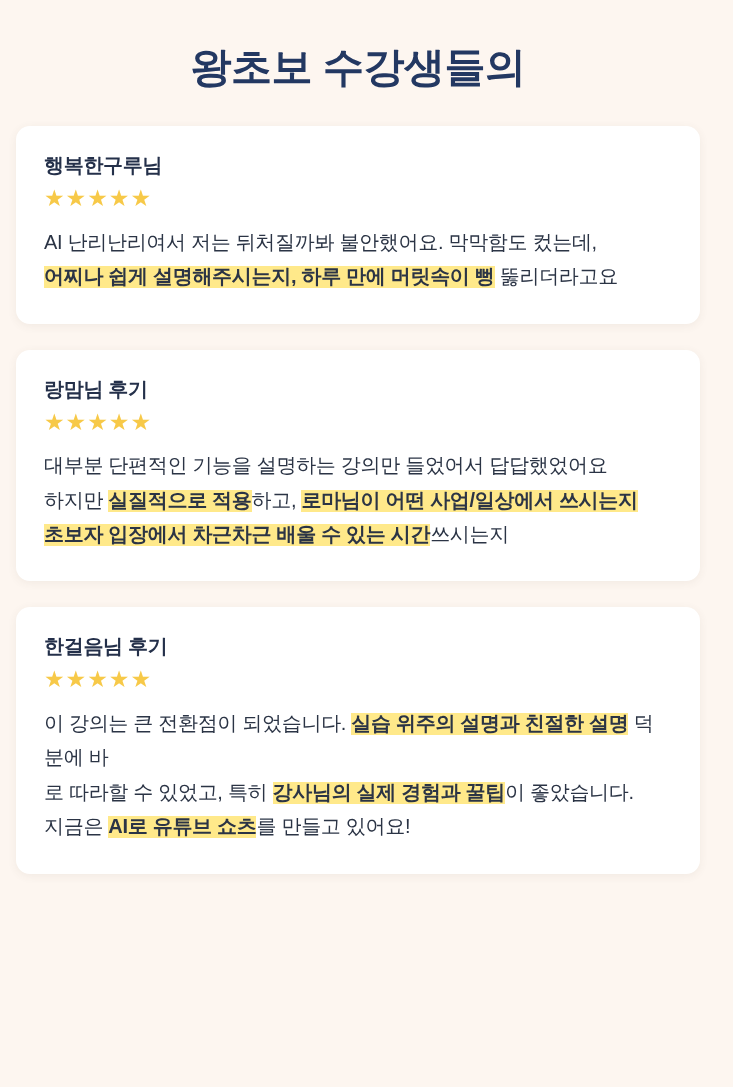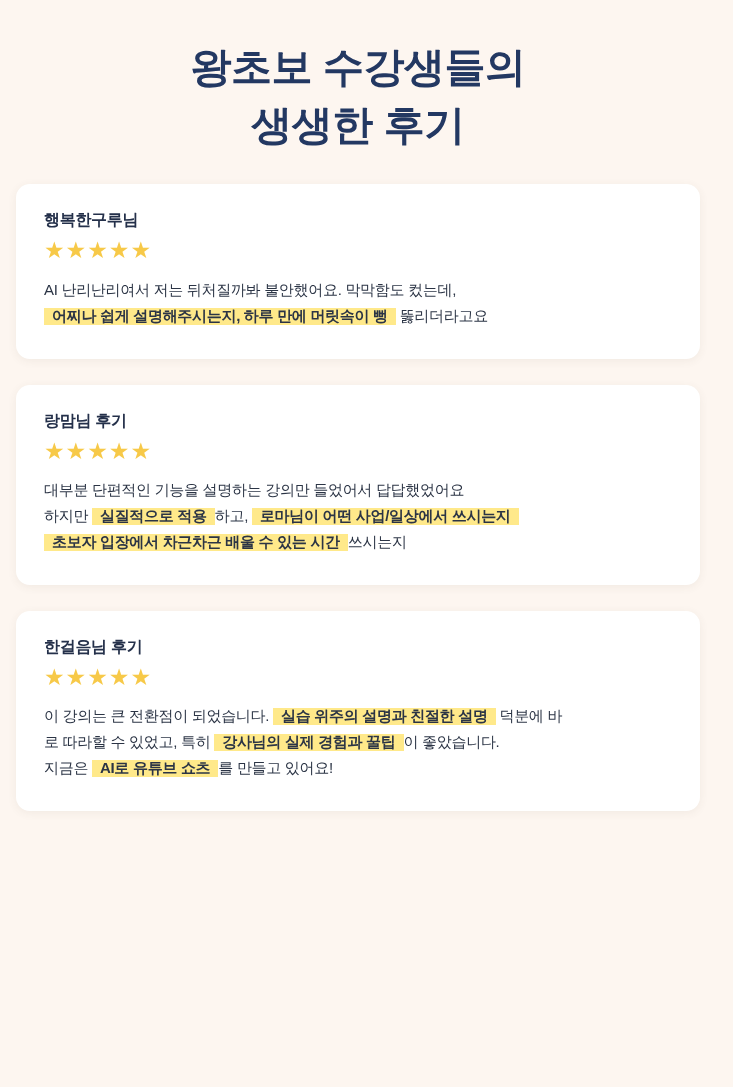--- a/index.html
+++ b/index.html
@@ -42,57 +42,56 @@
   }
   .card {
     background: #ffffff;
     border-radius: 14px;
     box-shadow: 0 2px 10px rgba(90, 70, 50, 0.07);
     padding: 26px 28px 30px 28px;
     box-sizing: border-box;
   }
   .card-author {
     color: #24304a;
-    font-size: 16px;
+    font-size: 20px;
     font-weight: bold;
     letter-spacing: -0.3px;
     margin-bottom: 6px;
   }
   .stars {
     color: #f7c948;
     font-size: 23px;
     letter-spacing: 1px;
     line-height: 1.2;
     margin-bottom: 12px;
   }
   .card-body {
     color: #2b3445;
-    font-size: 15px;
+    font-size: 20px;
     line-height: 1.72;
     letter-spacing: -0.3px;
   }
   .card-body .seg-plain {
     font-weight: normal;
   }
   .card-body .seg-hl {
     font-weight: bold;
     background: linear-gradient(to top, #ffe98a 0%, #ffe98a 92%, rgba(255,233,138,0) 92%);
     box-decoration-break: clone;
     -webkit-box-decoration-break: clone;
-    padding: 1px 8px;
+    padding: 1px 0;
   }
 </style>
 </head>
 <body>
 
 <div class="page">
 
   <div class="headline">
     <span class="line">왕초보 수강생들의</span>
-    <span class="line">생생한 후기</span>
   </div>
 
   <div class="cards">
       <div class="card">
         <div class="card-author">행복한구루님</div>
         <div class="stars">★★★★★</div>
         <div class="card-body">
           <div><span class="seg-plain">AI 난리난리여서 저는 뒤처질까봐 불안했어요. 막막함도 컸는데,</span></div>
           <div><span class="seg-hl">어찌나 쉽게 설명해주시는지, 하루 만에 머릿속이 뻥</span><span class="seg-plain"> 뚫리더라고요</span></div>
         </div>

